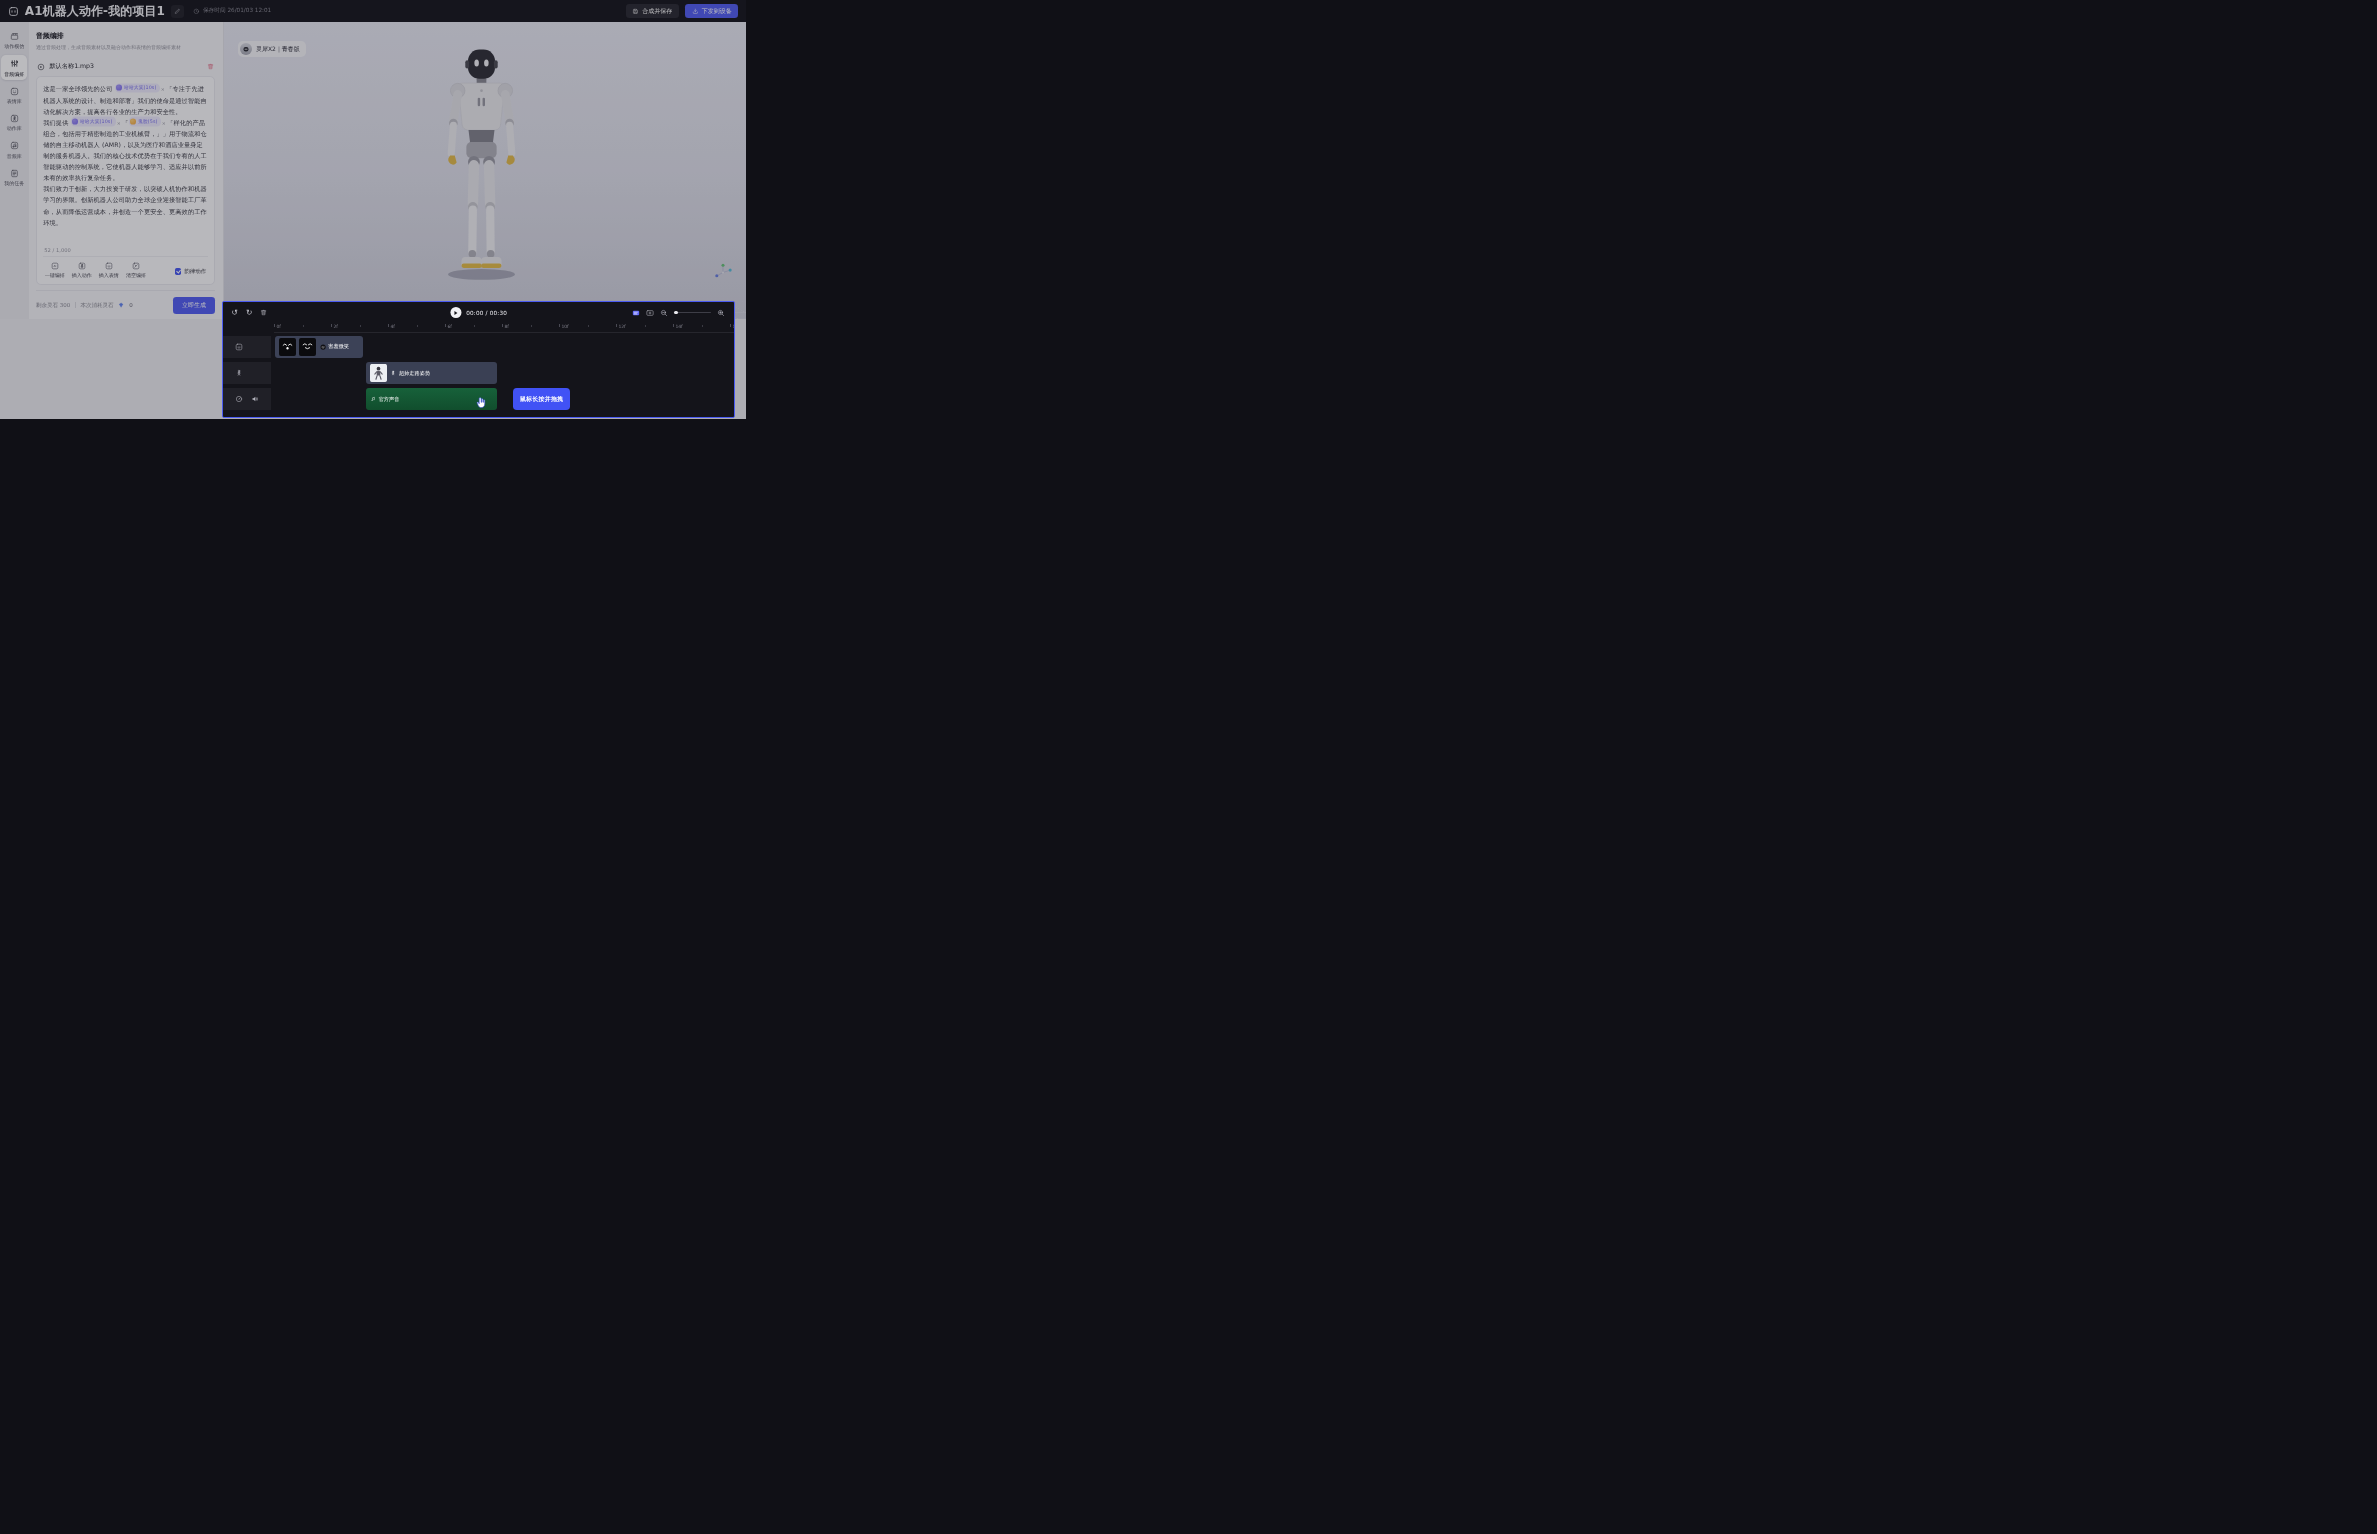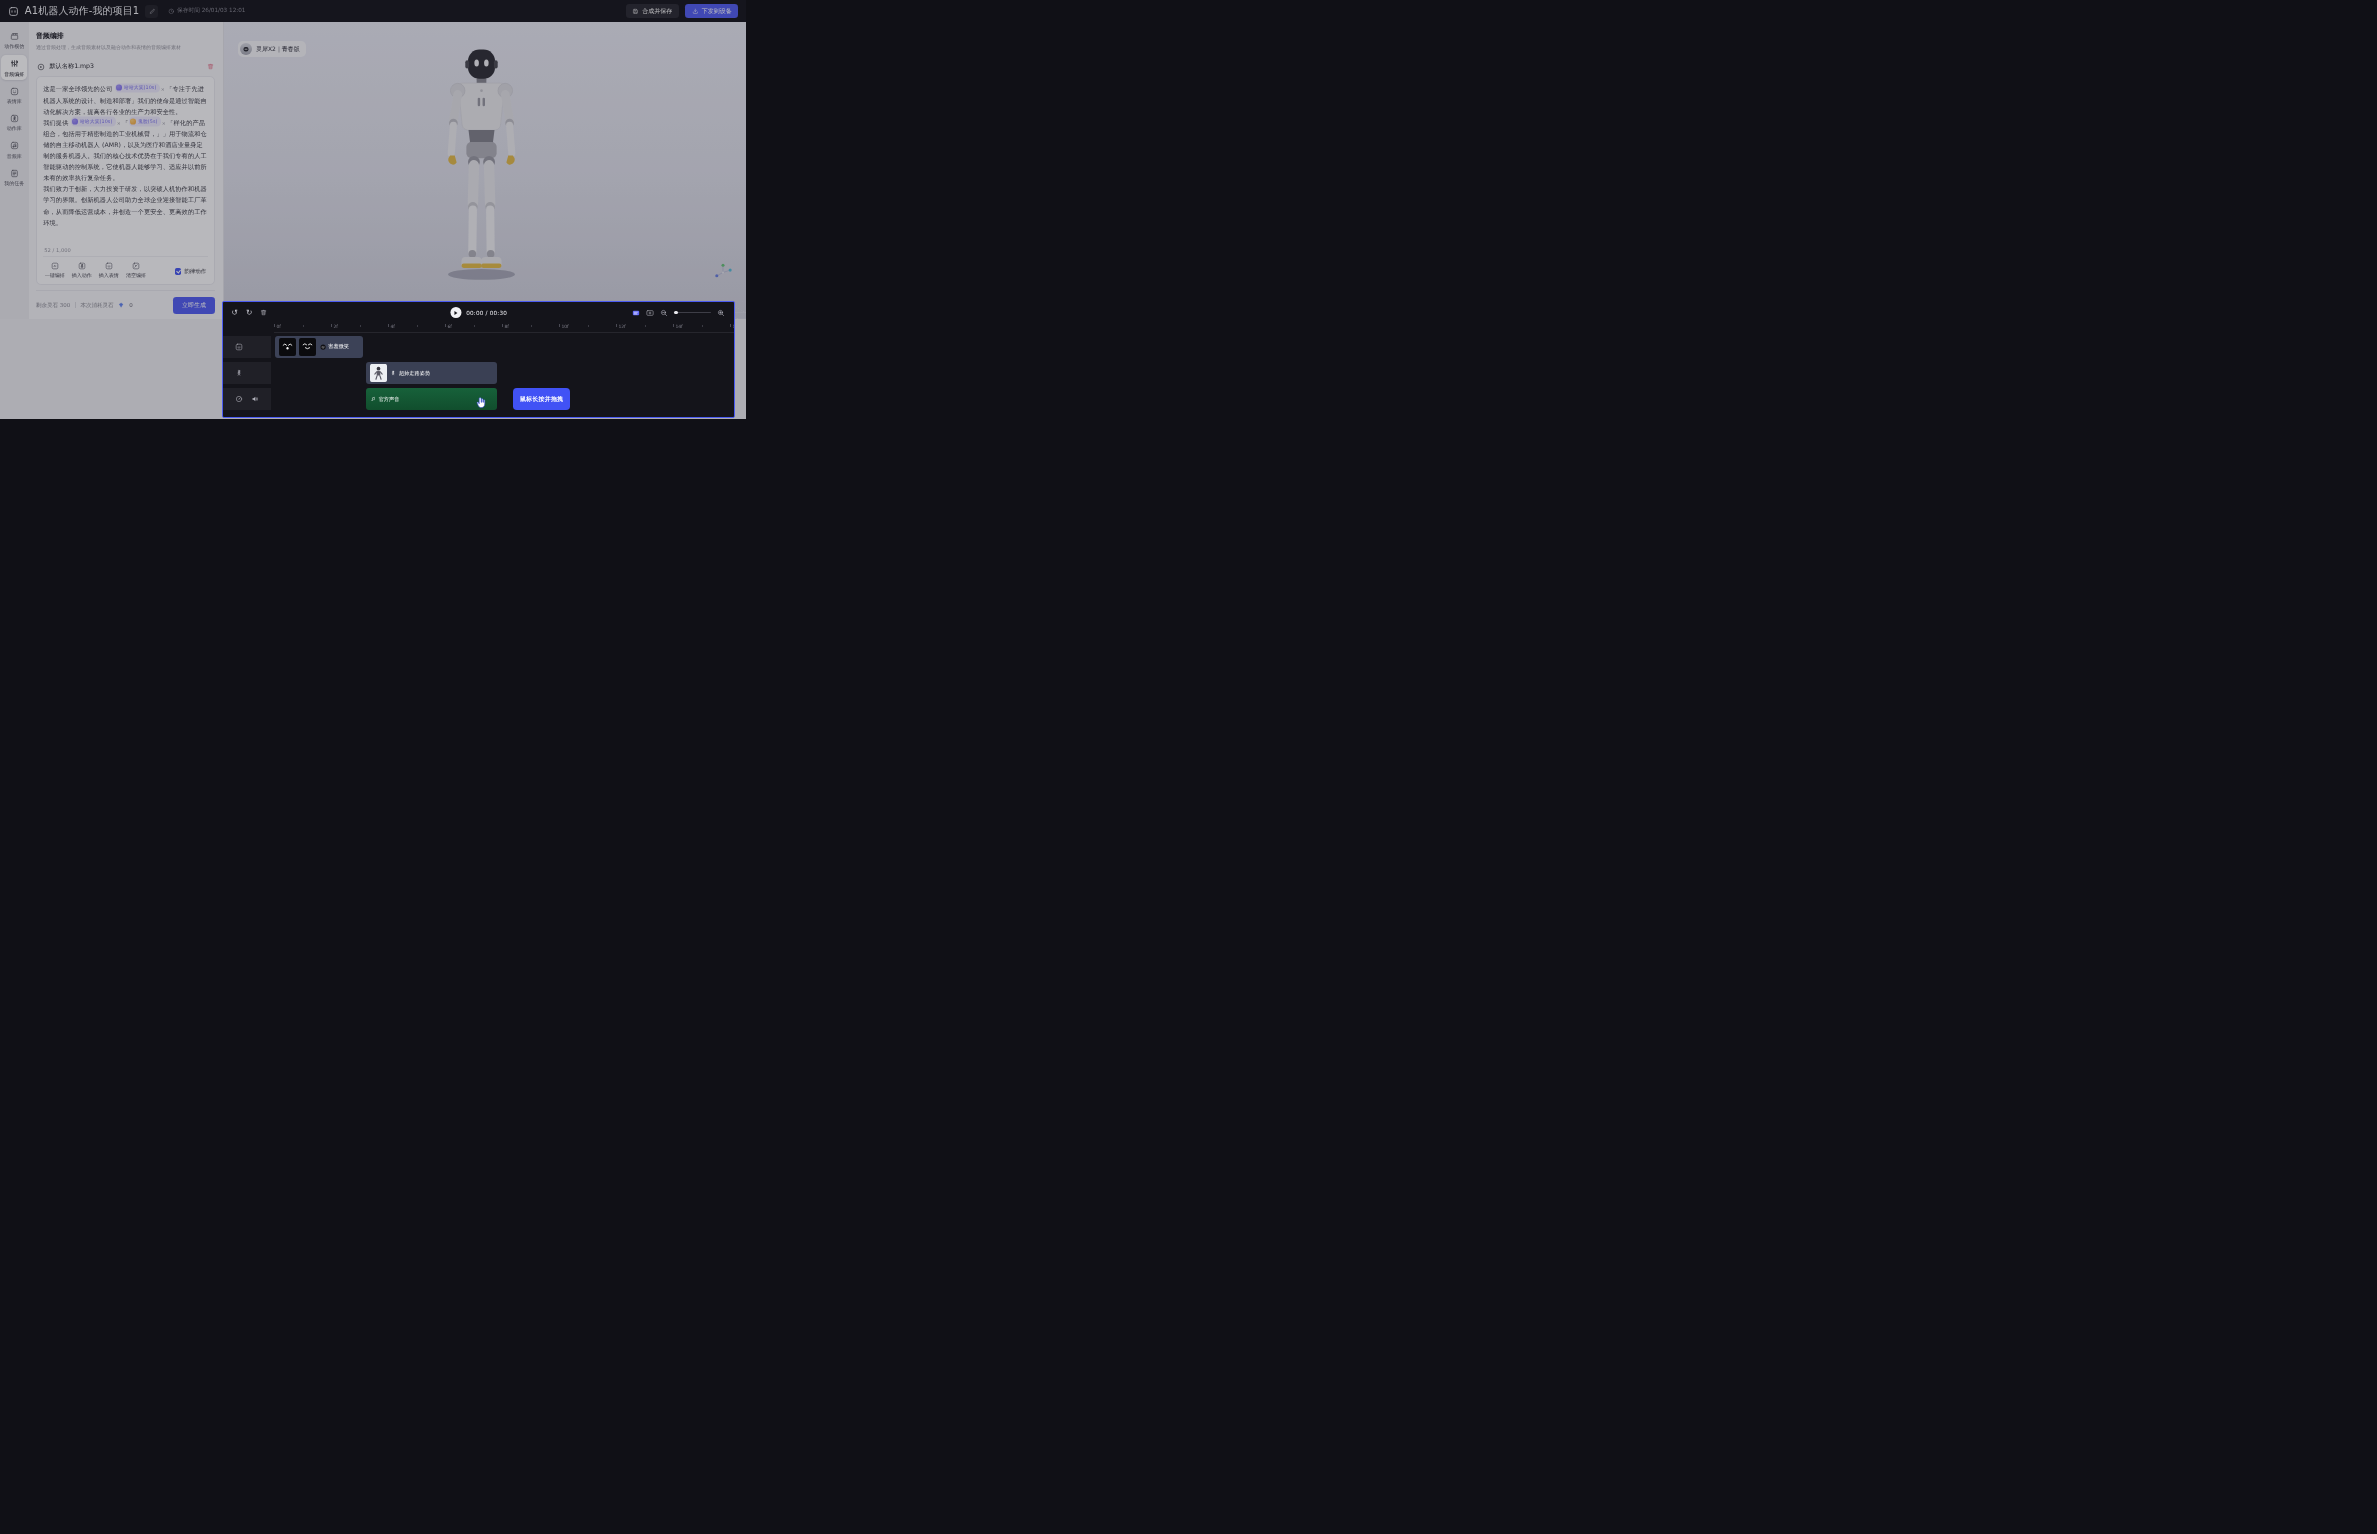--- a/index.html
+++ b/index.html
@@ -5,21 +5,21 @@
   *{margin:0;padding:0;box-sizing:border-box}
   html,body{width:746px;height:419px;overflow:hidden}
   body{font-family:"DejaVu Sans","Liberation Sans",sans-serif;background:#101016}
   .app{position:relative;width:746px;height:419px;overflow:hidden;background:#ececf0}
   svg{display:block}
   .icn{display:inline-flex;align-items:center;justify-content:center}
 
   
   .topbar{height:22.3px;background:#191920;display:flex;align-items:center;padding:0 7.6px;gap:6.2px}
   .logo svg{width:11px;height:11px}
-  .tb-title{font-size:10px;color:#f1f1f4;font-weight:400;letter-spacing:0.1px}
+  .tb-title{font-size:12px;color:#f1f1f4;font-weight:700;letter-spacing:0.1px}
   .tb-iconbtn{width:13px;height:13px;border:none;border-radius:3.3px;background:#26262d;color:#b9b9c2;display:flex;align-items:center;justify-content:center;cursor:pointer}
   .tb-iconbtn svg{width:6.7px;height:6.7px}
   .tb-save{display:flex;align-items:center;gap:2.9px;font-size:5.7px;color:#8b8b95;margin-left:2.9px}
   .tb-save svg{width:6.7px;height:6.7px}
   .tb-spacer{flex:1}
   .tb-btn{display:flex;align-items:center;gap:3.3px;border:none;border-radius:3.3px;height:14.7px;padding:0 6.7px;font-size:6px;color:#fff;cursor:pointer;font-family:inherit}
   .tb-btn svg{width:6.7px;height:6.7px}
   .tb-btn.gray{background:#2d2d35}
   .tb-btn.blue{background:#5560f2}
 

